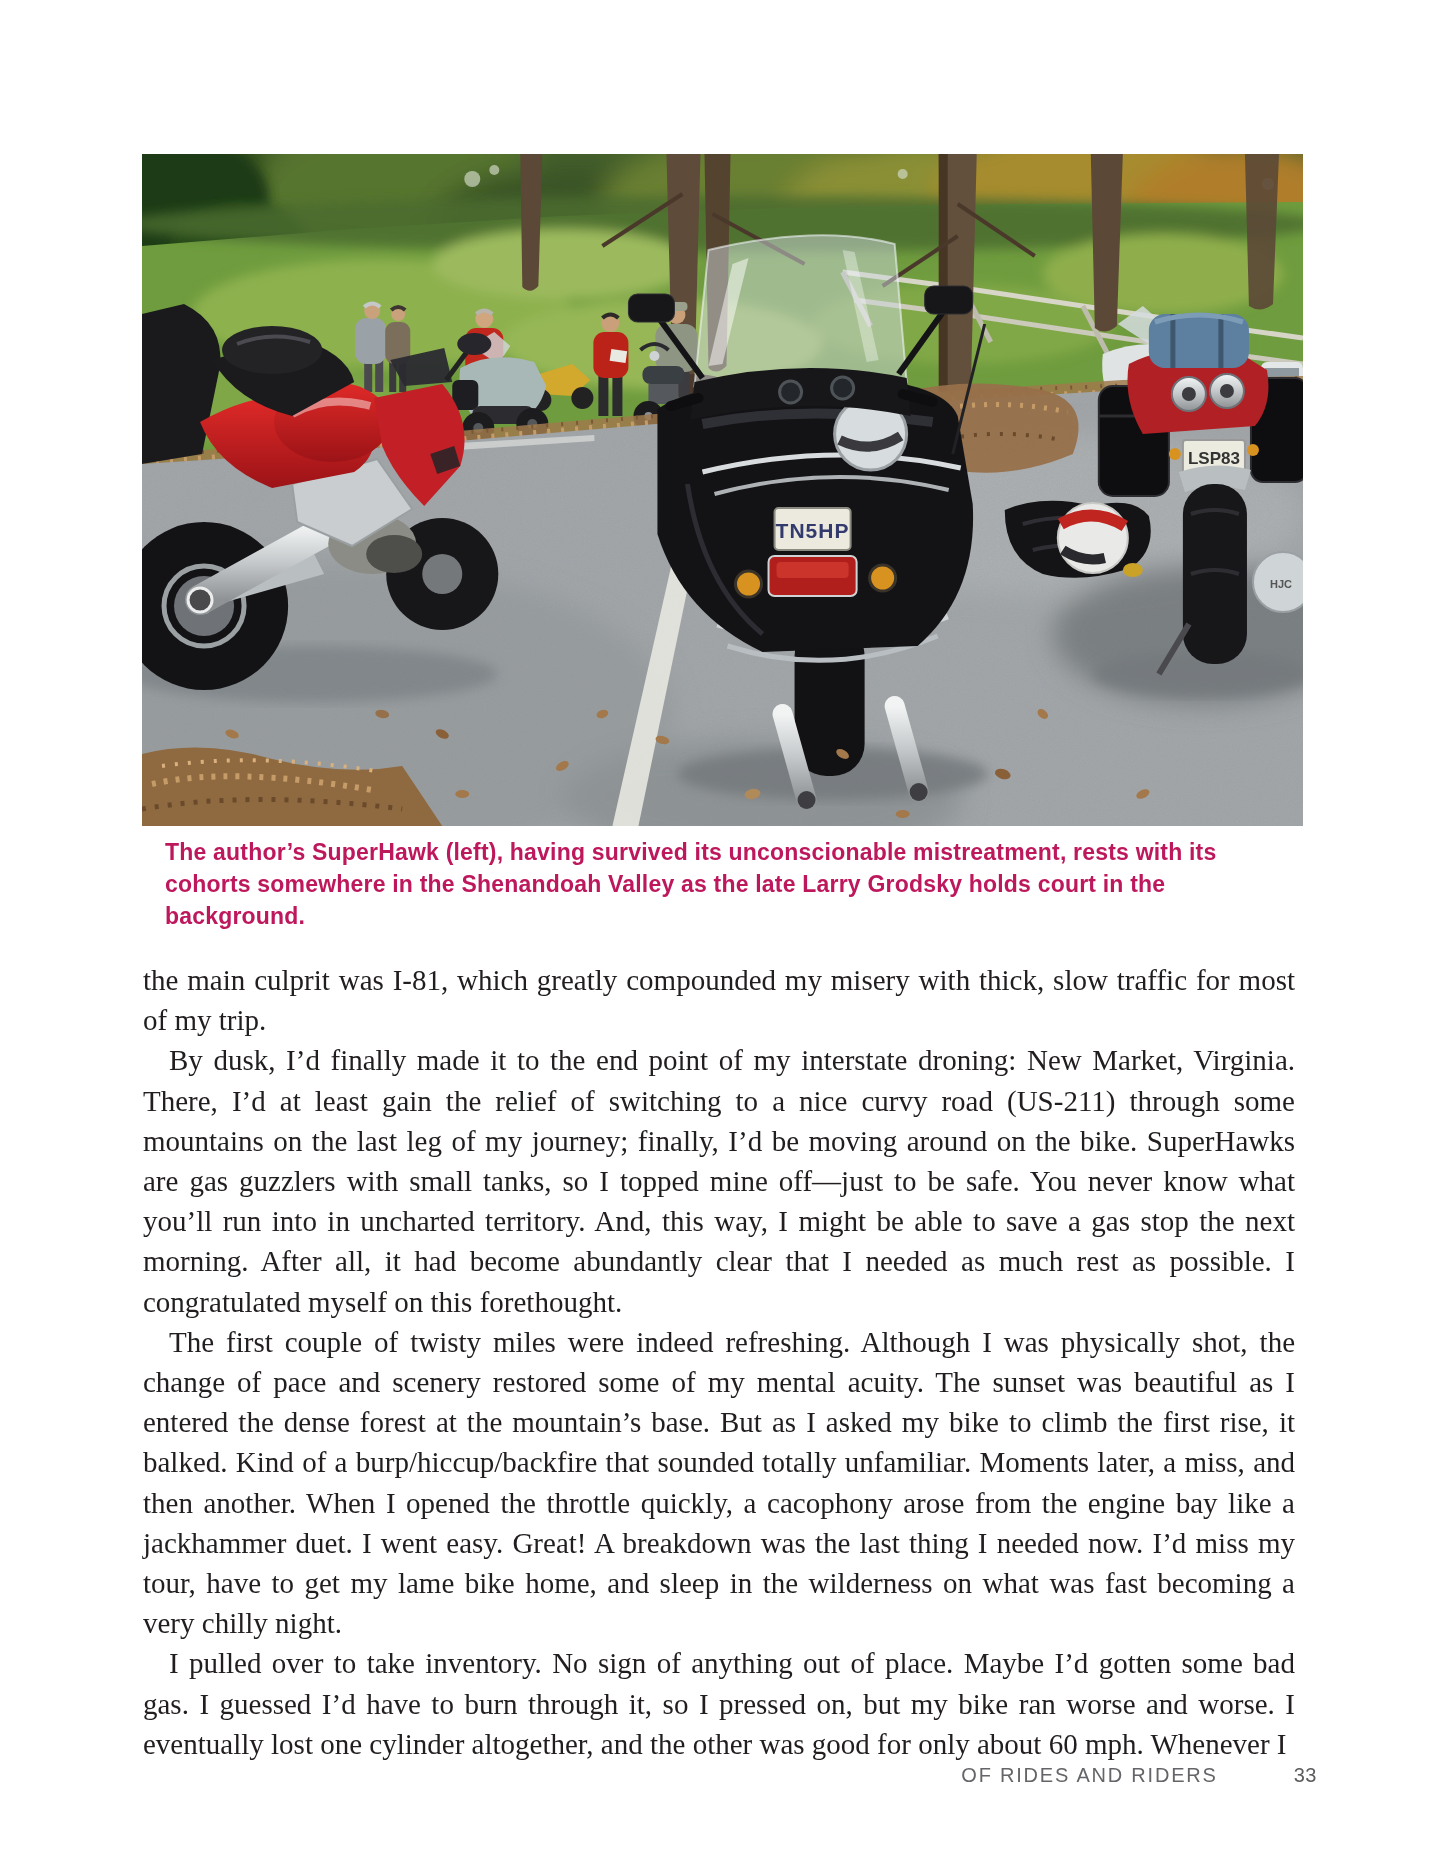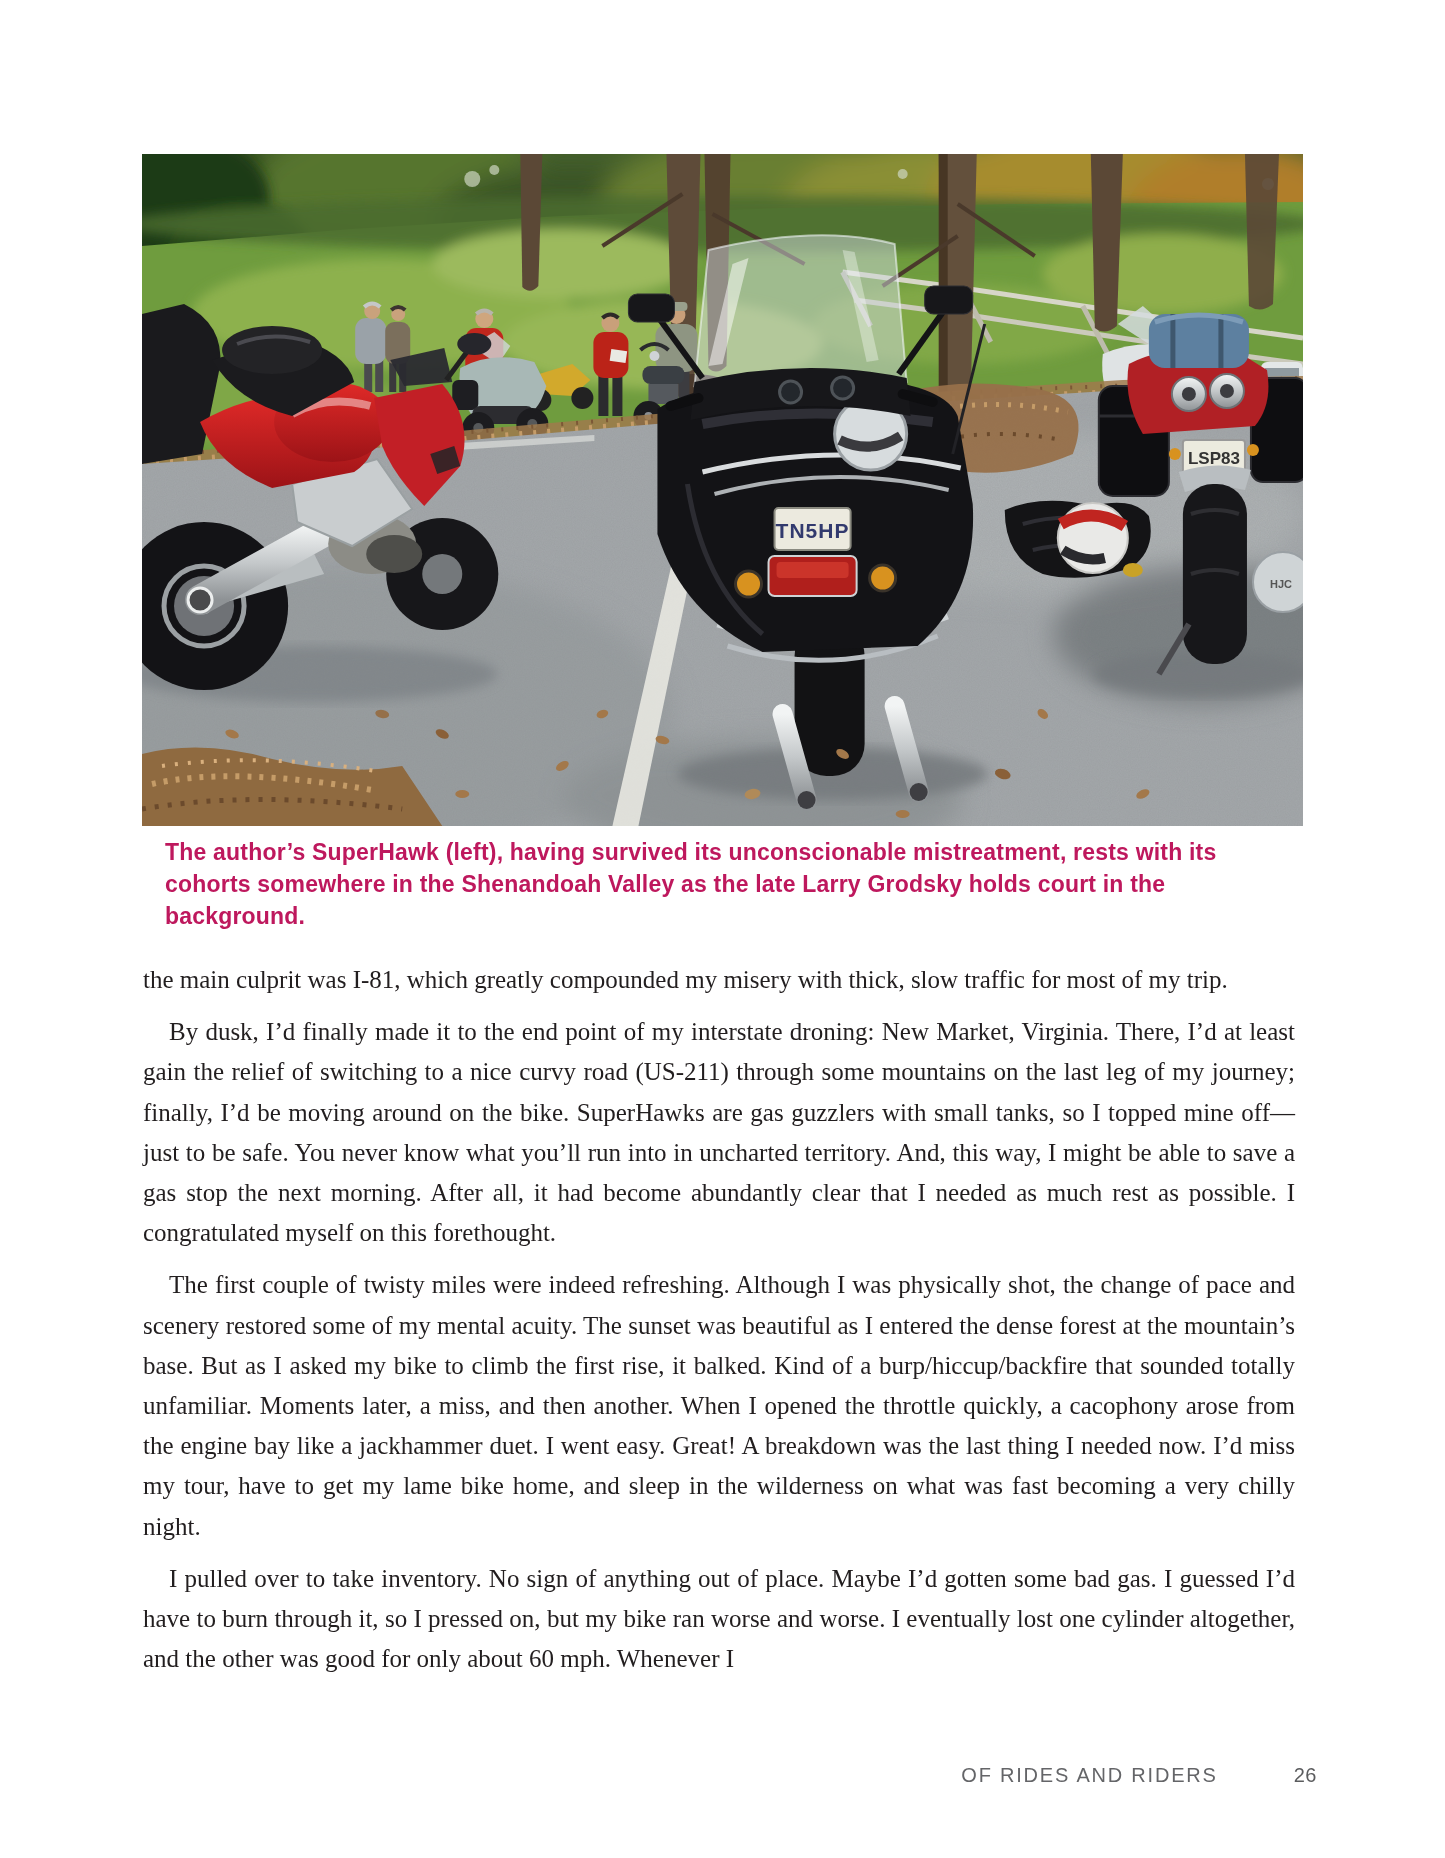--- a/index.html
+++ b/index.html
@@ -4,24 +4,24 @@
 <style>
   html,body{margin:0;padding:0;background:#e8e8e8;}
   .sheet{position:relative;width:1445px;height:1858px;background:#ffffff;overflow:hidden;
          font-family:"Liberation Sans",sans-serif;}
   .photo{position:absolute;left:142px;top:154px;width:1161px;height:672px;overflow:hidden;background:#9aa49a;}
   .photo svg{display:block;width:100%;height:100%;}
   .caption{position:absolute;left:165px;top:836px;width:1075px;
            font-family:"Liberation Sans",sans-serif;font-weight:bold;
            font-size:23px;line-height:32px;color:#be185d;letter-spacing:0.2px;}
   .bodytext{position:absolute;left:143px;top:960px;width:1152px;
-            font-family:"Liberation Serif",serif;font-size:25px;line-height:40.2px;
+            font-family:"Liberation Serif",serif;font-size:29px;line-height:40.2px;
             color:#221e1f;text-align:justify;}
   .bodytext p{margin:0;}
-  .bodytext p.indent{text-indent:26px;margin-top:12px;}
+  .bodytext p.indent{text-indent:26px;}
   .footer{position:absolute;top:1764px;right:128px;font-family:"Liberation Sans",sans-serif;
           font-size:20px;color:#646568;letter-spacing:1.8px;white-space:nowrap;}
   .footer .pagenum{margin-left:76px;letter-spacing:0.5px;color:#5b5c5e;}
   text{font-family:"Liberation Sans",sans-serif;}
 </style>
 </head>
 <body>
 
 <div class="sheet">
 
@@ -359,16 +359,16 @@
   <div class="caption">The author’s SuperHawk (left), having survived its unconscionable mistreatment, rests with its cohorts somewhere in the Shenandoah Valley as the late Larry Grodsky holds court in the background.</div>
 
   <div class="bodytext">
     <p>the main culprit was I-81, which greatly compounded my misery with thick, slow traffic for most of my trip.</p>
     <p class="indent">By dusk, I’d finally made it to the end point of my interstate droning: New Market, Virginia. There, I’d at least gain the relief of switching to a nice curvy road (US-211) through some mountains on the last leg of my journey; finally, I’d be moving around on the bike. SuperHawks are gas guzzlers with small tanks, so I topped mine off—just to be safe. You never know what you’ll run into in uncharted territory. And, this way, I might be able to save a gas stop the next morning. After all, it had become abundantly clear that I needed as much rest as possible. I congratulated myself on this forethought.</p>
     <p class="indent">The first couple of twisty miles were indeed refreshing. Although I was physically shot, the change of pace and scenery restored some of my mental acuity. The sunset was beautiful as I entered the dense forest at the mountain’s base. But as I asked my bike to climb the first rise, it balked. Kind of a burp/hiccup/backfire that sounded totally unfamiliar. Moments later, a miss, and then another. When I opened the throttle quickly, a cacophony arose from the engine bay like a jackhammer duet. I went easy. Great! A breakdown was the last thing I needed now. I’d miss my tour, have to get my lame bike home, and sleep in the wilderness on what was fast becoming a very chilly night.</p>
     <p class="indent">I pulled over to take inventory. No sign of anything out of place. Maybe I’d gotten some bad gas. I guessed I’d have to burn through it, so I pressed on, but my bike ran worse and worse. I eventually lost one cylinder altogether, and the other was good for only about 60 mph. Whenever I</p>
   </div>
 
   <div class="footer">
-    <span>OF RIDES AND RIDERS</span><span class="pagenum">26</span>
+    <span>OF RIDES AND RIDERS</span><span class="pagenum">33</span>
   </div>
 
 </div>
 
 </body></html>

